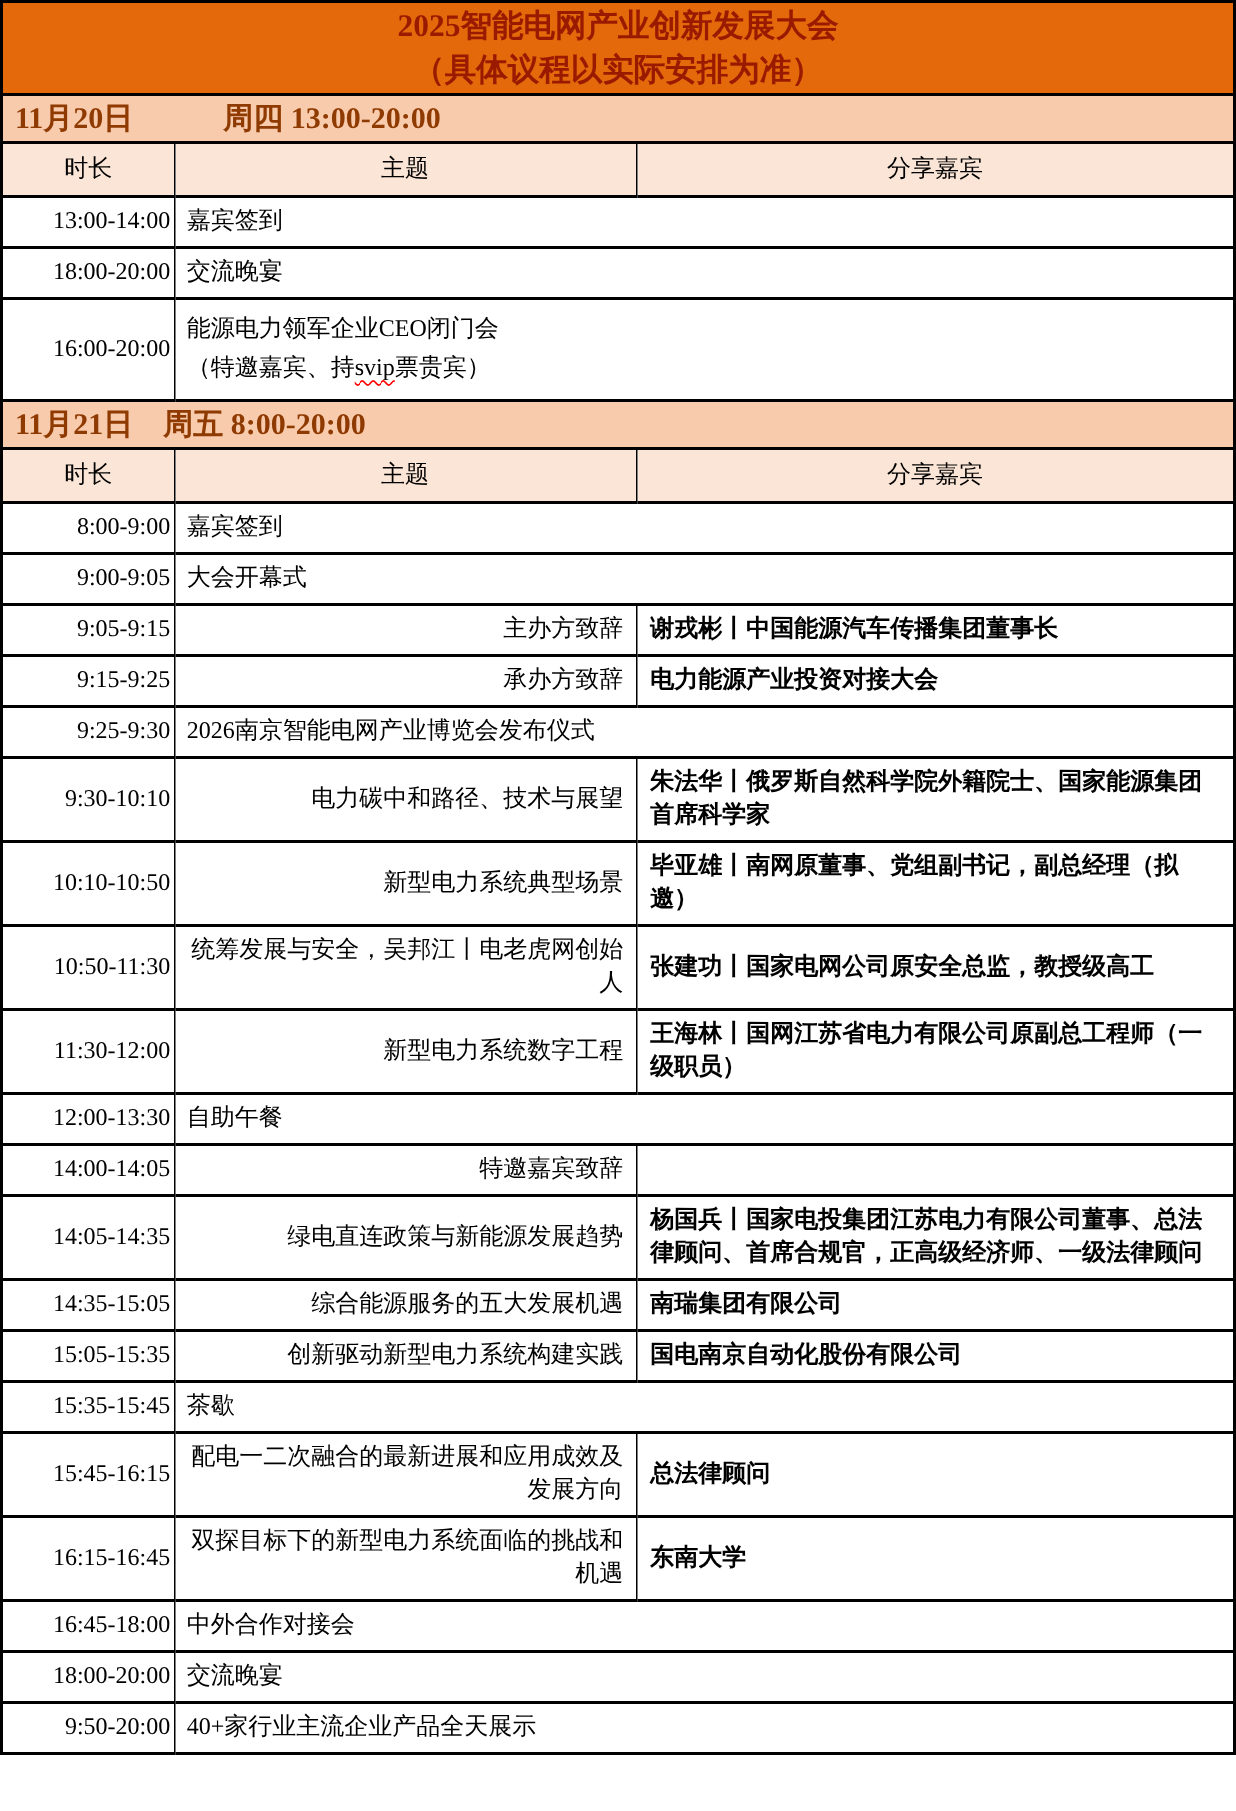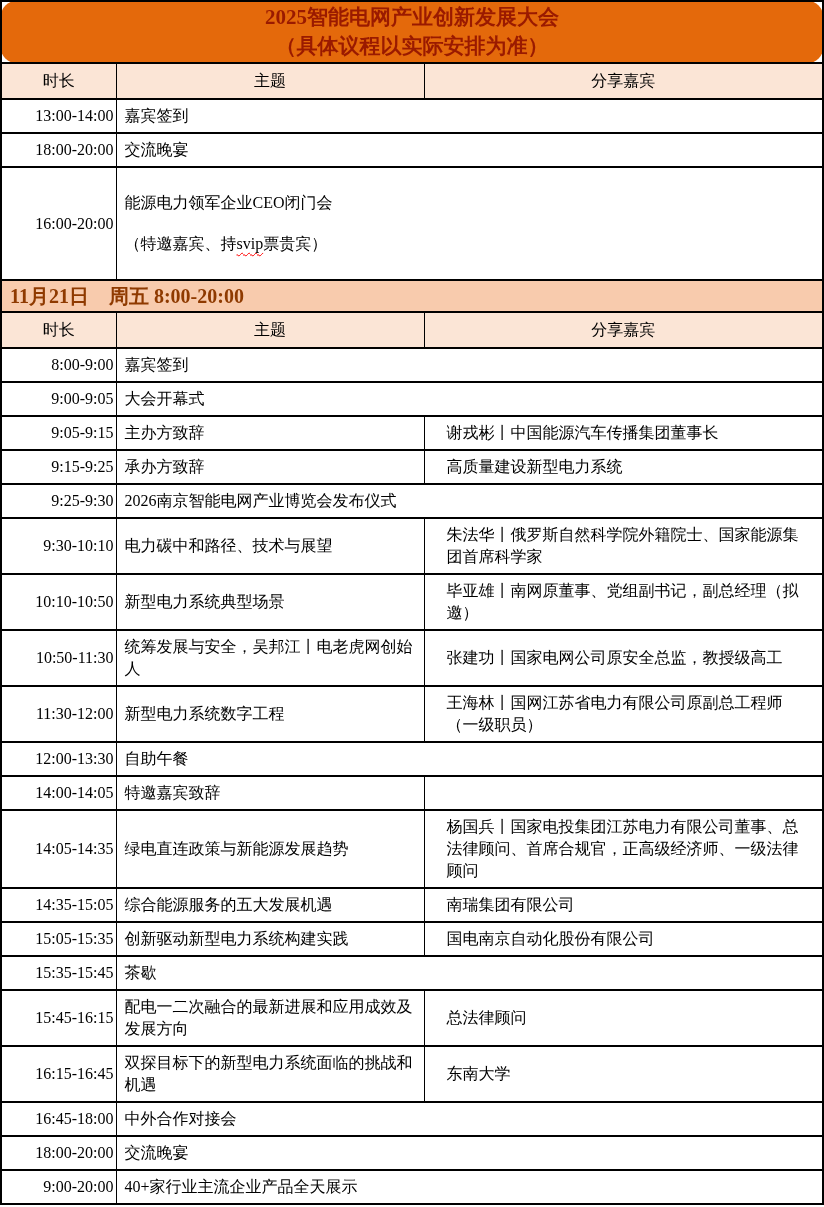--- a/index.html
+++ b/index.html
@@ -30,42 +30,41 @@
     overflow:hidden;
   }
   td.banner{
     background:var(--banner_bg);
     color:var(--banner_text);
     text-align:center;
     font-weight:bold;
     font-size:21px;
     line-height:29px;
     padding:1px 15px;
-    border-radius:15px;
   }
   td.date-band{
     background:var(--date_band_bg);
     color:var(--date_band_text);
     font-weight:bold;
     font-size:20px;
     line-height:24px;
     text-align:left;
     padding:3px 8px;
     white-space:pre;
   }
   td.col-header{
     background:var(--header_bg);
     text-align:center;
     padding:6px 4px;
   }
   td.time{ text-align:right; padding:5px 2px; }
-  td.topic{ text-align:left; }
-  td.speaker{ text-align:left; padding-left:22px; }
+  td.topic{ text-align:right; }
+  td.speaker{ text-align:left; padding-left:9px;font-weight:bold; }
   td.merged{ }
-  td.merged p{ margin:19px 0; }
+  td.merged p{ margin:4px 0; }
   .squiggle{
     text-decoration:underline wavy var(--spellcheck_underline);
     text-decoration-thickness:1px;
     text-underline-offset:3px;
   }
 </style>
 </head>
 <body>
 
 <table class="agenda">
@@ -74,20 +73,23 @@
     <col style="width:308px">
     <col style="width:399px">
   </colgroup>
   <tbody>
     <tr>
       <td colspan="3" class="banner">
         <div>2025智能电网产业创新发展大会</div>
         <div>（具体议程以实际安排为准）</div>
       </td>
     </tr>
+  <tr>
+        <td class="date-band" colspan="3">11月20日　　　周四 13:00-20:00</td>
+      </tr>
       <tr>
         <td class="col-header">时长</td>
         <td class="col-header">主题</td>
         <td class="col-header">分享嘉宾</td>
       </tr>
       <tr>
         <td class="time">13:00-14:00</td>
         <td class="merged" colspan="2">嘉宾签到</td>
       </tr>
       <tr>
@@ -118,21 +120,21 @@
         <td class="merged" colspan="2">大会开幕式</td>
       </tr>
       <tr>
         <td class="time">9:05-9:15</td>
         <td class="topic">主办方致辞</td>
         <td class="speaker">谢戎彬丨中国能源汽车传播集团董事长</td>
       </tr>
       <tr>
         <td class="time">9:15-9:25</td>
         <td class="topic">承办方致辞</td>
-        <td class="speaker">高质量建设新型电力系统</td>
+        <td class="speaker">电力能源产业投资对接大会</td>
       </tr>
       <tr>
         <td class="time">9:25-9:30</td>
         <td class="merged" colspan="2">2026南京智能电网产业博览会发布仪式</td>
       </tr>
       <tr>
         <td class="time">9:30-10:10</td>
         <td class="topic">电力碳中和路径、技术与展望</td>
         <td class="speaker">朱法华丨俄罗斯自然科学院外籍院士、国家能源集团首席科学家</td>
       </tr>
@@ -191,17 +193,17 @@
       </tr>
       <tr>
         <td class="time">16:45-18:00</td>
         <td class="merged" colspan="2">中外合作对接会</td>
       </tr>
       <tr>
         <td class="time">18:00-20:00</td>
         <td class="merged" colspan="2">交流晚宴</td>
       </tr>
       <tr>
-        <td class="time">9:00-20:00</td>
+        <td class="time">9:50-20:00</td>
         <td class="merged" colspan="2">40+家行业主流企业产品全天展示</td>
       </tr>
     </tbody>
 </table>
 
 </body></html>

